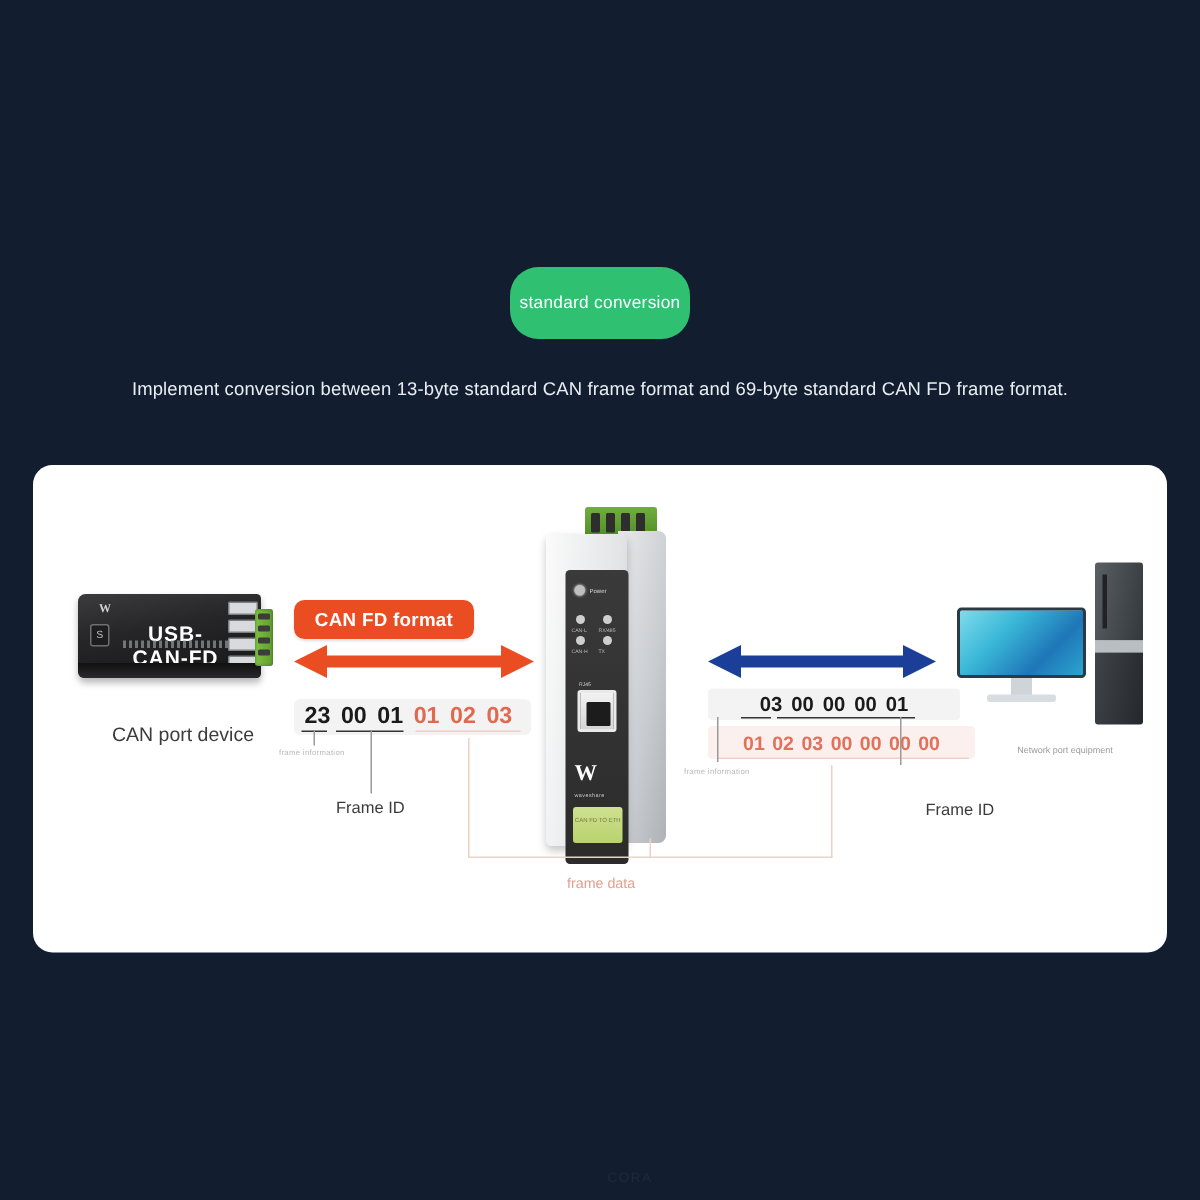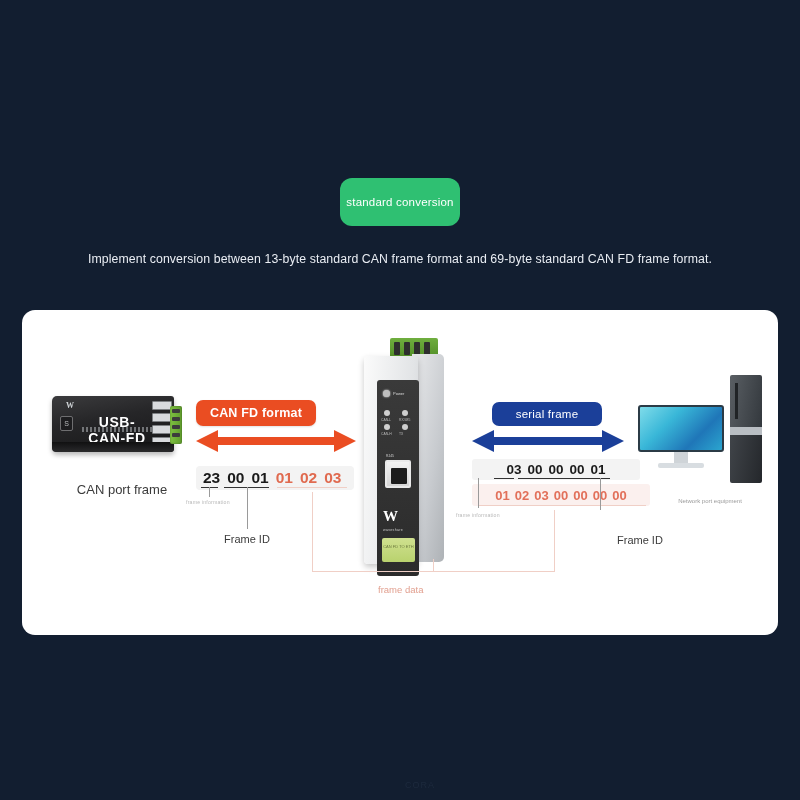--- a/index.html
+++ b/index.html
@@ -8,21 +8,21 @@
     background: #101c2e;
     font-family: "Liberation Sans", sans-serif;
     overflow: hidden;
   }
   #page { position: relative; width: 800px; height: 800px; background: #121e30; }
 
   
   .badge-standard {
     position: absolute; left: 340px; top: 178px;
     width: 120px; height: 48px;
-    background: #2fc072; border-radius: 12px;
+    background: #2fc072; border-radius: 19px;
     display: flex; align-items: center; justify-content: center;
     color: #ffffff; font-size: 11.5px; letter-spacing: .2px;
   }
   .subtitle {
     position: absolute; left: 0; top: 252px; width: 800px;
     text-align: center; color: #e9edf3; font-size: 12.3px; letter-spacing: .1px;
   }
 
   
   .card {
@@ -227,21 +227,21 @@
             <i style="top:38px"></i>
         </div>
       </div>
       <div class="green">
         <span style="top:3px"></span>
           <span style="top:11px"></span>
         <span style="top:19px"></span>
           <span style="top:27px"></span>
       </div>
     </div>
-    <div class="lbl-canport">CAN port frame</div>
+    <div class="lbl-canport">CAN port device</div>
 
     <div class="conv" style="left:334px; top:28px;">
       <div class="rail">
         <i style="left:4px"></i>
           <i style="left:14px"></i>
           <i style="left:24px"></i>
           <i style="left:34px"></i>
       </div>
       <div class="side"></div>
       <div class="shell">
@@ -299,23 +299,20 @@
 
   <div style="position:absolute;left:201px;top:487px;width:17px;height:1px;background:#333;"></div>
   <div style="position:absolute;left:224px;top:487px;width:45px;height:1px;background:#333;"></div>
   <div style="position:absolute;left:277px;top:487px;width:70px;height:1px;background:#f0cfc6;"></div>
 
   <div class="vline" style="left:209px;top:487px;height:10px;"></div>
   <div class="tiny" style="left:186px;top:499px;">frame information</div>
   <div class="vline" style="left:247px;top:487px;height:42px;"></div>
   <div class="midlbl" style="left:224px;top:533px;">Frame ID</div>
 
-  <div class="badge-serial">
-    <span>serial frame</span>
-  </div>
   <svg class="arrow-blue" viewBox="0 0 152 26">
     <polygon points="0,13 22,2 22,9 130,9 130,2 152,13 130,24 130,17 22,17 22,24" fill="#1b3f99"></polygon>
   </svg>
 
   <div class="hexrow hex-right-1">
     <span>03</span>
     <span>00</span>
     <span>00</span>
     <span>00</span>
     <span>01</span>

